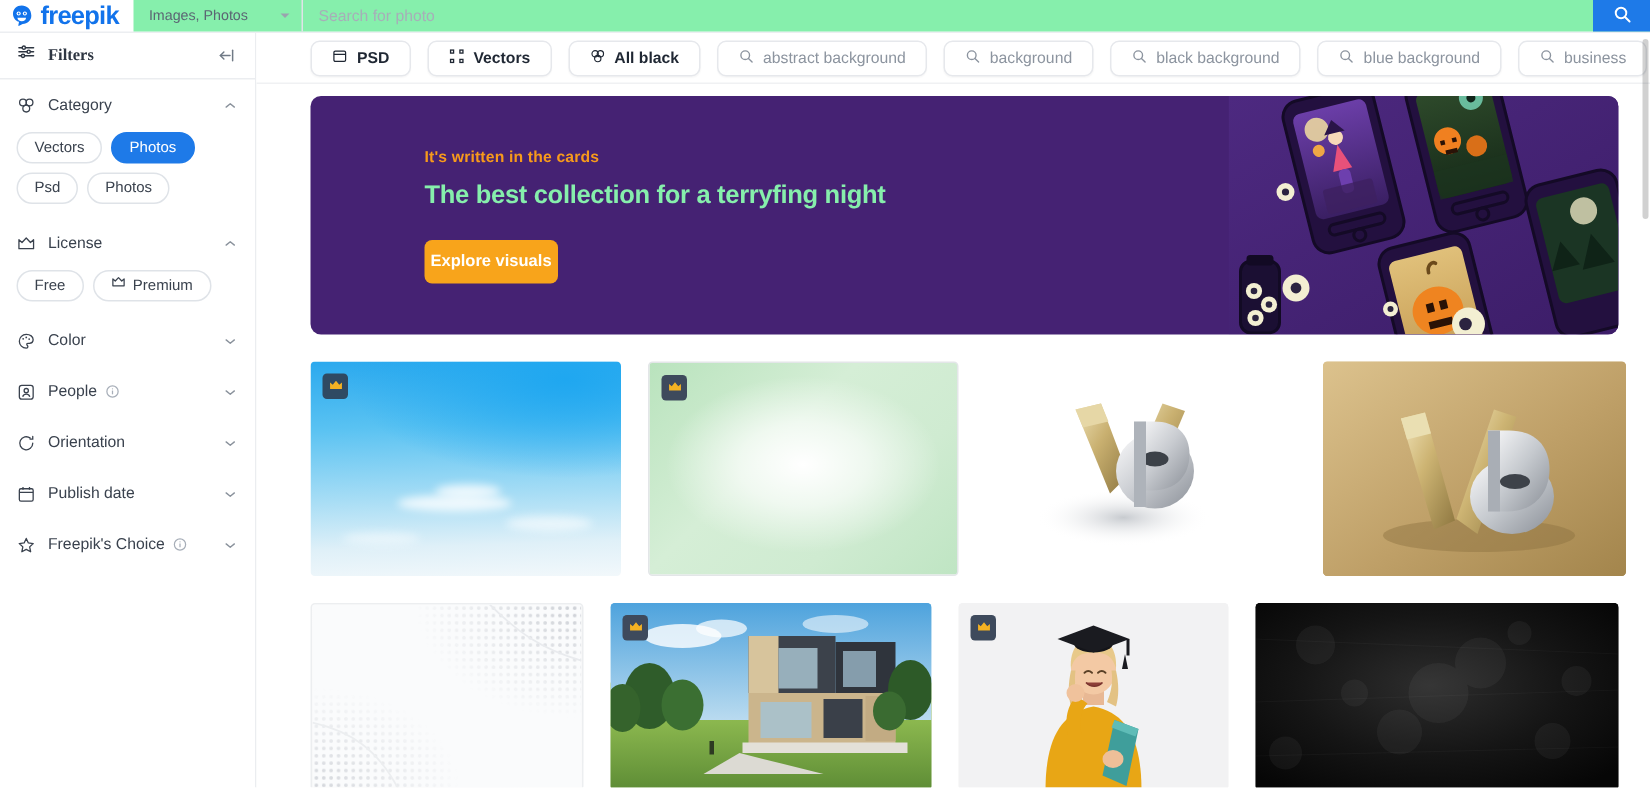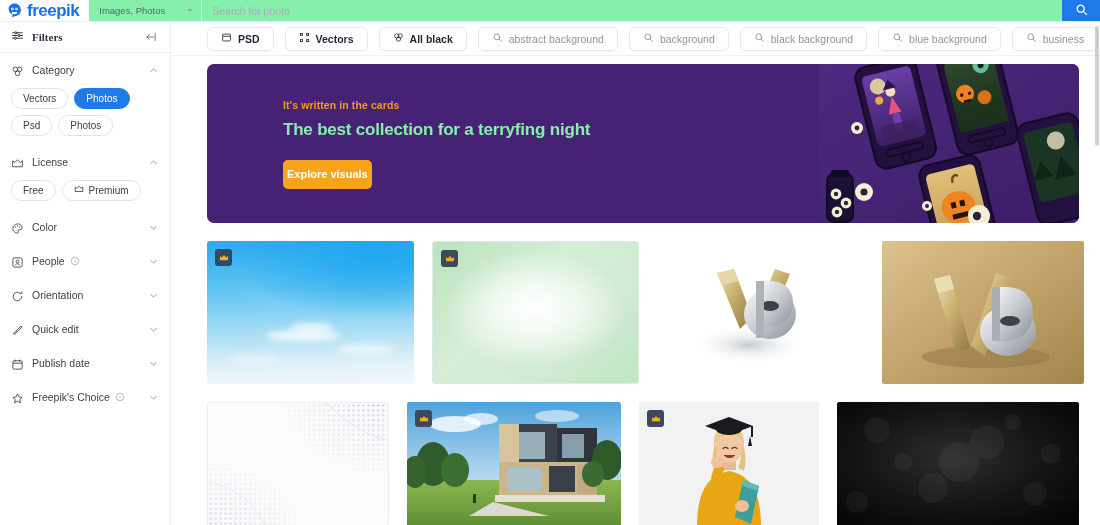--- a/index.html
+++ b/index.html
@@ -399,37 +399,20 @@
           <span class="facet-label">Orientation</span>
           <span class="facet-spacer"></span>
           <span class="chev">
             <svg viewBox="0 0 24 24" width="11" height="11" fill="none" stroke="#8a929c" stroke-width="2" stroke-linecap="round" stroke-linejoin="round">
                 <polyline points="6,10 12,15 18,10"></polyline>
               </svg>
           </span>
         </div>
       </div>
 
-      <div class="facet">
-        <div class="facet-head">
-          <span class="facet-ico">
-            <svg viewBox="0 0 24 24" width="13" height="13" fill="none" stroke="#3a424e" stroke-width="1.6" stroke-linejoin="round">
-              <path d="M18.5 3.6l2 2-9.3 9.3-2.6.6.6-2.6z"></path>
-                <path d="M7.6 14.6c-1.6.6-2.3 2-2.6 4.4 2.6-.2 3.9-1 4.5-2.6"></path>
-            </svg>
-          </span>
-          <span class="facet-label">Quick edit</span>
-          <span class="facet-spacer"></span>
-          <span class="chev">
-            <svg viewBox="0 0 24 24" width="11" height="11" fill="none" stroke="#8a929c" stroke-width="2" stroke-linecap="round" stroke-linejoin="round">
-                <polyline points="6,10 12,15 18,10"></polyline>
-              </svg>
-          </span>
-        </div>
-      </div>
 
       <div class="facet">
         <div class="facet-head">
           <span class="facet-ico">
             <svg viewBox="0 0 24 24" width="13" height="13" fill="none" stroke="#3a424e" stroke-width="1.6">
               <rect x="3.5" y="5.2" width="17" height="15.3" rx="2"></rect>
                 <line x1="3.5" y1="9.6" x2="20.5" y2="9.6"></line>
               <line x1="8" y1="3.2" x2="8" y2="6.6"></line>
                 <line x1="16" y1="3.2" x2="16" y2="6.6"></line>
             </svg>

